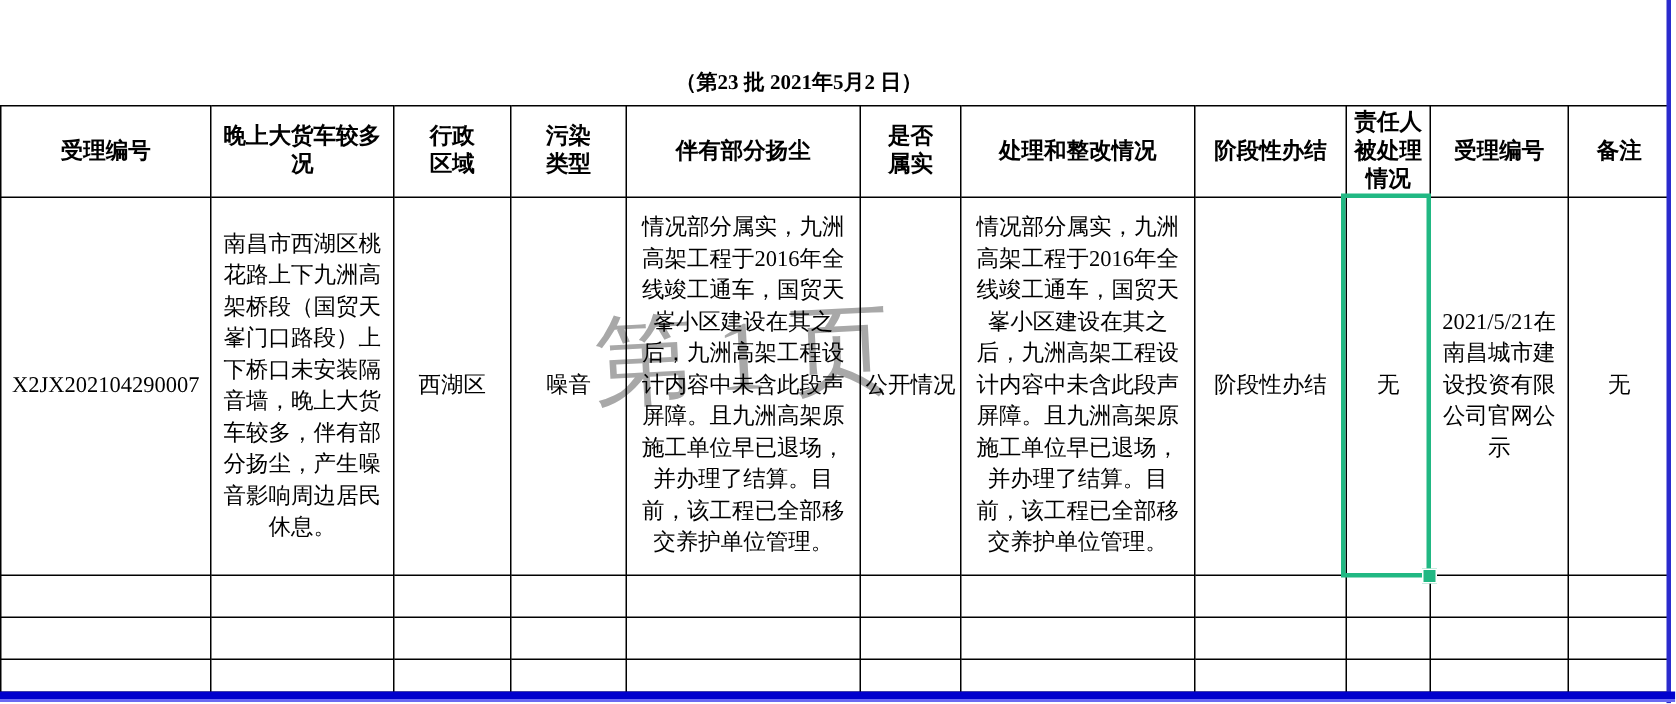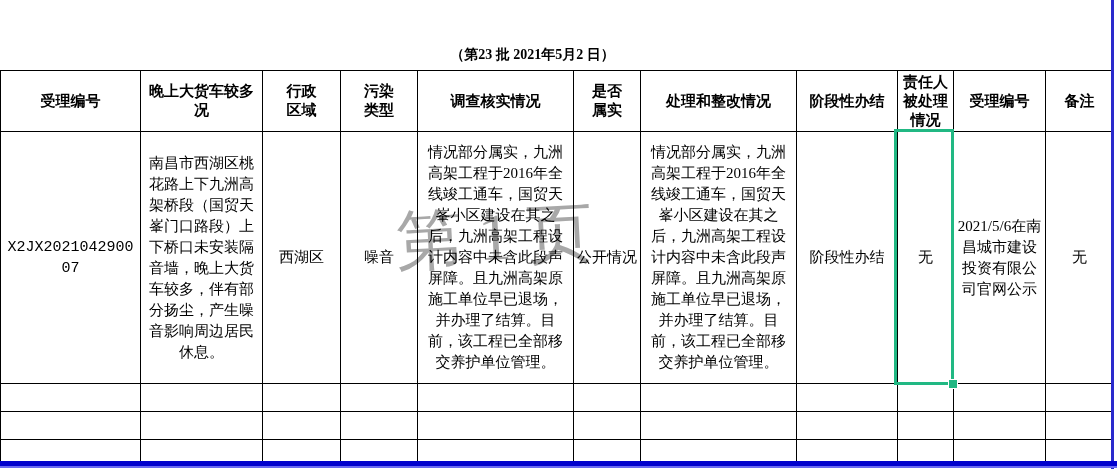--- a/index.html
+++ b/index.html
@@ -25,21 +25,21 @@
     padding:1px 3px;
     font-size:15px;line-height:21px;
     overflow:hidden;
     word-break:break-all;
   }
   table.sheet th{font-weight:bold;white-space:pre-line;line-height:19px;}
   tr.hdr{height:61px;}
   tr.data{height:252px;}
   tr.empty1,tr.empty2{height:28px;}
   tr.empty3{height:22px;}
-  td.idcell{font-size:15px;letter-spacing:0;font-family:Liberation Mono, monospace;}
+  td.idcell{font-size:15px;letter-spacing:0;}
   
   .watermark{
     position:absolute;left:396px;top:192px;z-index:5;pointer-events:none;
     font-family:"Liberation Serif", serif;
     font-size:66px;color:#a8a8a8;letter-spacing:16px;
     mix-blend-mode:multiply;
     transform:rotate(-3deg);
   }
   
   .selection{
@@ -83,21 +83,21 @@
     </colgroup>
     <thead>
       <tr class="hdr">
         <th>受理编号</th>
         <th>晚上大货车较多
 况</th>
         <th>行政
 区域</th>
         <th>污染
 类型</th>
-        <th>调查核实情况</th>
+        <th>伴有部分扬尘</th>
         <th>是否
 属实</th>
         <th>处理和整改情况</th>
         <th>阶段性办结</th>
         <th>责任人
 被处理
 情况</th>
         <th>受理编号</th>
         <th>备注</th>
       </tr>
@@ -106,21 +106,21 @@
       <tr class="data">
         <td class="idcell">X2JX202104290007</td>
         <td>南昌市西湖区桃花路上下九洲高架桥段（国贸天峯门口路段）上下桥口未安装隔音墙，晚上大货车较多，伴有部分扬尘，产生噪音影响周边居民休息。</td>
         <td>西湖区</td>
         <td>噪音</td>
         <td>情况部分属实，九洲高架工程于2016年全线竣工通车，国贸天峯小区建设在其之后，九洲高架工程设计内容中未含此段声屏障。且九洲高架原施工单位早已退场，并办理了结算。目前，该工程已全部移交养护单位管理。</td>
         <td>公开情况</td>
         <td>情况部分属实，九洲高架工程于2016年全线竣工通车，国贸天峯小区建设在其之后，九洲高架工程设计内容中未含此段声屏障。且九洲高架原施工单位早已退场，并办理了结算。目前，该工程已全部移交养护单位管理。</td>
         <td>阶段性办结</td>
         <td>无</td>
-        <td>2021/5/6在南昌城市建设投资有限公司官网公示</td>
+        <td>2021/5/21在南昌城市建设投资有限公司官网公示</td>
         <td>无</td>
       </tr>
       <tr class="empty1">
         <td></td>
           <td></td>
           <td></td>
           <td></td>
           <td></td>
           <td></td>
           <td></td>

